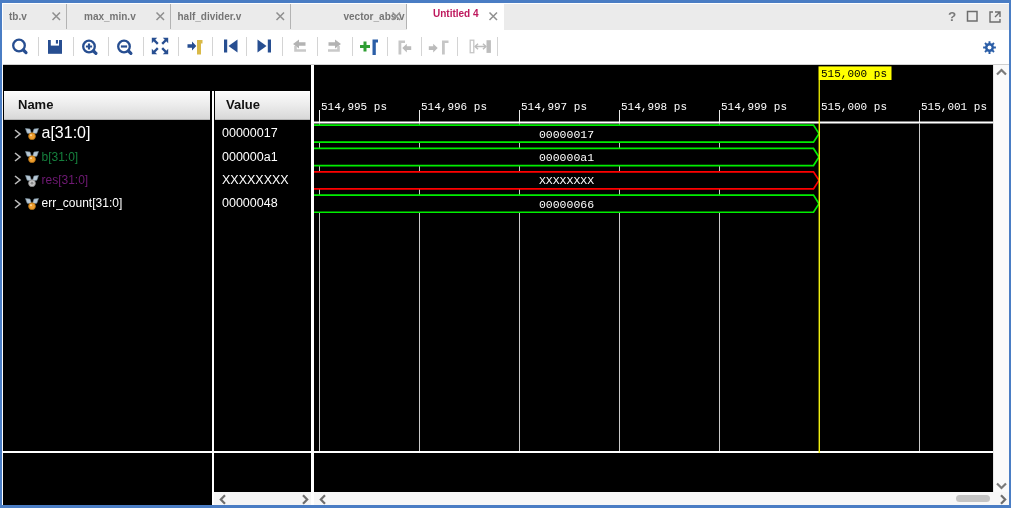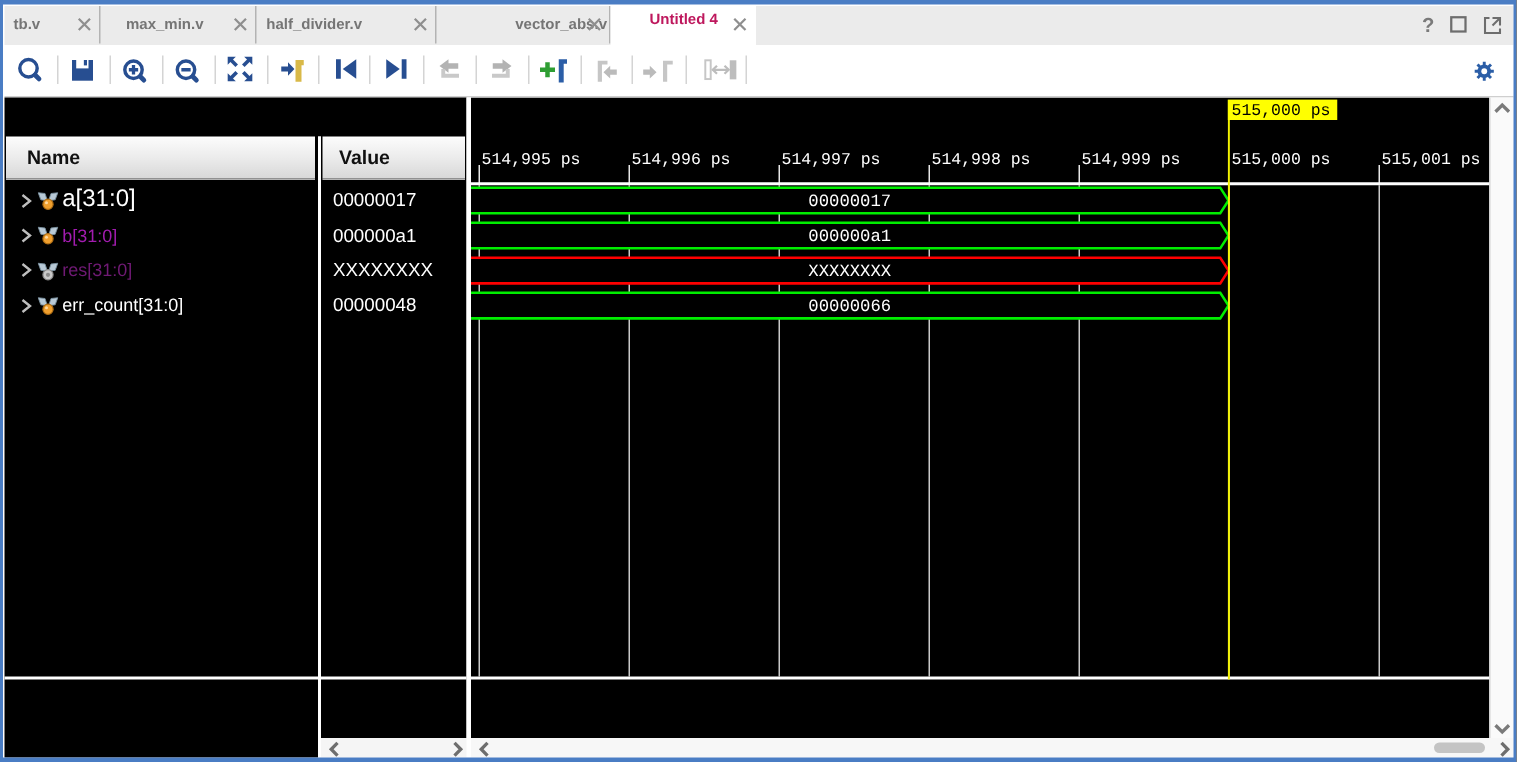--- a/index.html
+++ b/index.html
@@ -187,21 +187,21 @@
 
 <svg class="abs" style="left:12.5px;top:151.5px;" width="9" height="10" viewBox="0 0 9 10">
  <path d="M2,1 L7,5 L2,9" fill="none" stroke="#bdbdbd" stroke-width="1.6"></path>
   </svg>
 <svg class="abs" style="left:25px;top:150px;" width="14" height="14" viewBox="0 0 14 14">
  <path d="M0.5,1.5 L5,2 L6.6,6.8 L2.2,6.2 Z" fill="#b8c9d6" stroke="#7b919f" stroke-width="0.6"></path>
  <path d="M13.5,1.5 L9,2 L7.4,6.8 L11.8,6.2 Z" fill="#b8c9d6" stroke="#7b919f" stroke-width="0.6"></path>
  <circle cx="7" cy="9.2" r="3.4" fill="#ef9f2e" stroke="#b06e14" stroke-width="0.8"></circle>
  <circle cx="6" cy="8.2" r="1" fill="#ffd9a0"></circle>
   </svg>
-<div class="abs" style="left:41.5px;top:149.5px;font-size:12px;color:#a21caf;line-height:14px;">b[31:0]</div>
+<div class="abs" style="left:41.5px;top:149.5px;font-size:12px;color:#15803d;line-height:14px;">b[31:0]</div>
 <div class="abs" style="left:222px;top:149.5px;font-size:12.5px;color:#fff;line-height:14px;">000000a1</div>
 
 <svg class="abs" style="left:12.5px;top:175px;" width="9" height="10" viewBox="0 0 9 10">
  <path d="M2,1 L7,5 L2,9" fill="none" stroke="#bdbdbd" stroke-width="1.6"></path>
   </svg>
 <svg class="abs" style="left:25px;top:173.5px;" width="14" height="14" viewBox="0 0 14 14">
  <path d="M0.5,1.5 L5,2 L6.6,6.8 L2.2,6.2 Z" fill="#b8c9d6" stroke="#7b919f" stroke-width="0.6"></path>
  <path d="M13.5,1.5 L9,2 L7.4,6.8 L11.8,6.2 Z" fill="#b8c9d6" stroke="#7b919f" stroke-width="0.6"></path>
  <circle cx="7" cy="9.2" r="3.4" fill="#c9c9c9" stroke="#8a8a8a" stroke-width="0.8"></circle>
  <circle cx="7" cy="9.2" r="1.4" fill="#8a8a8a"></circle>

